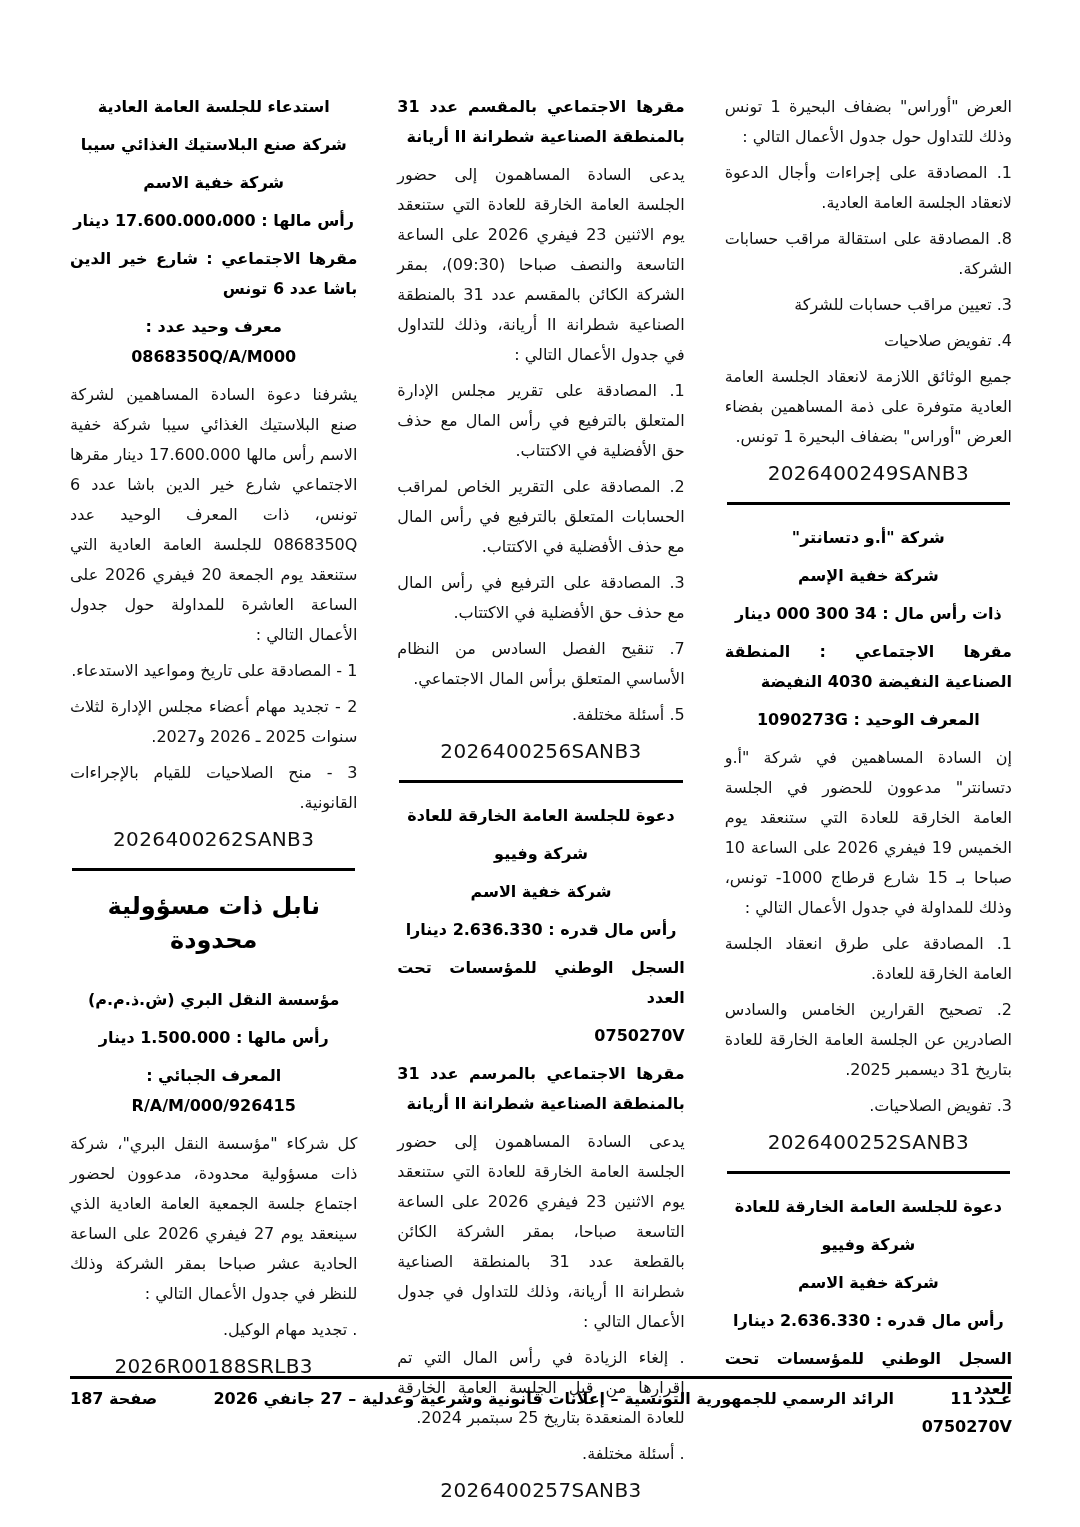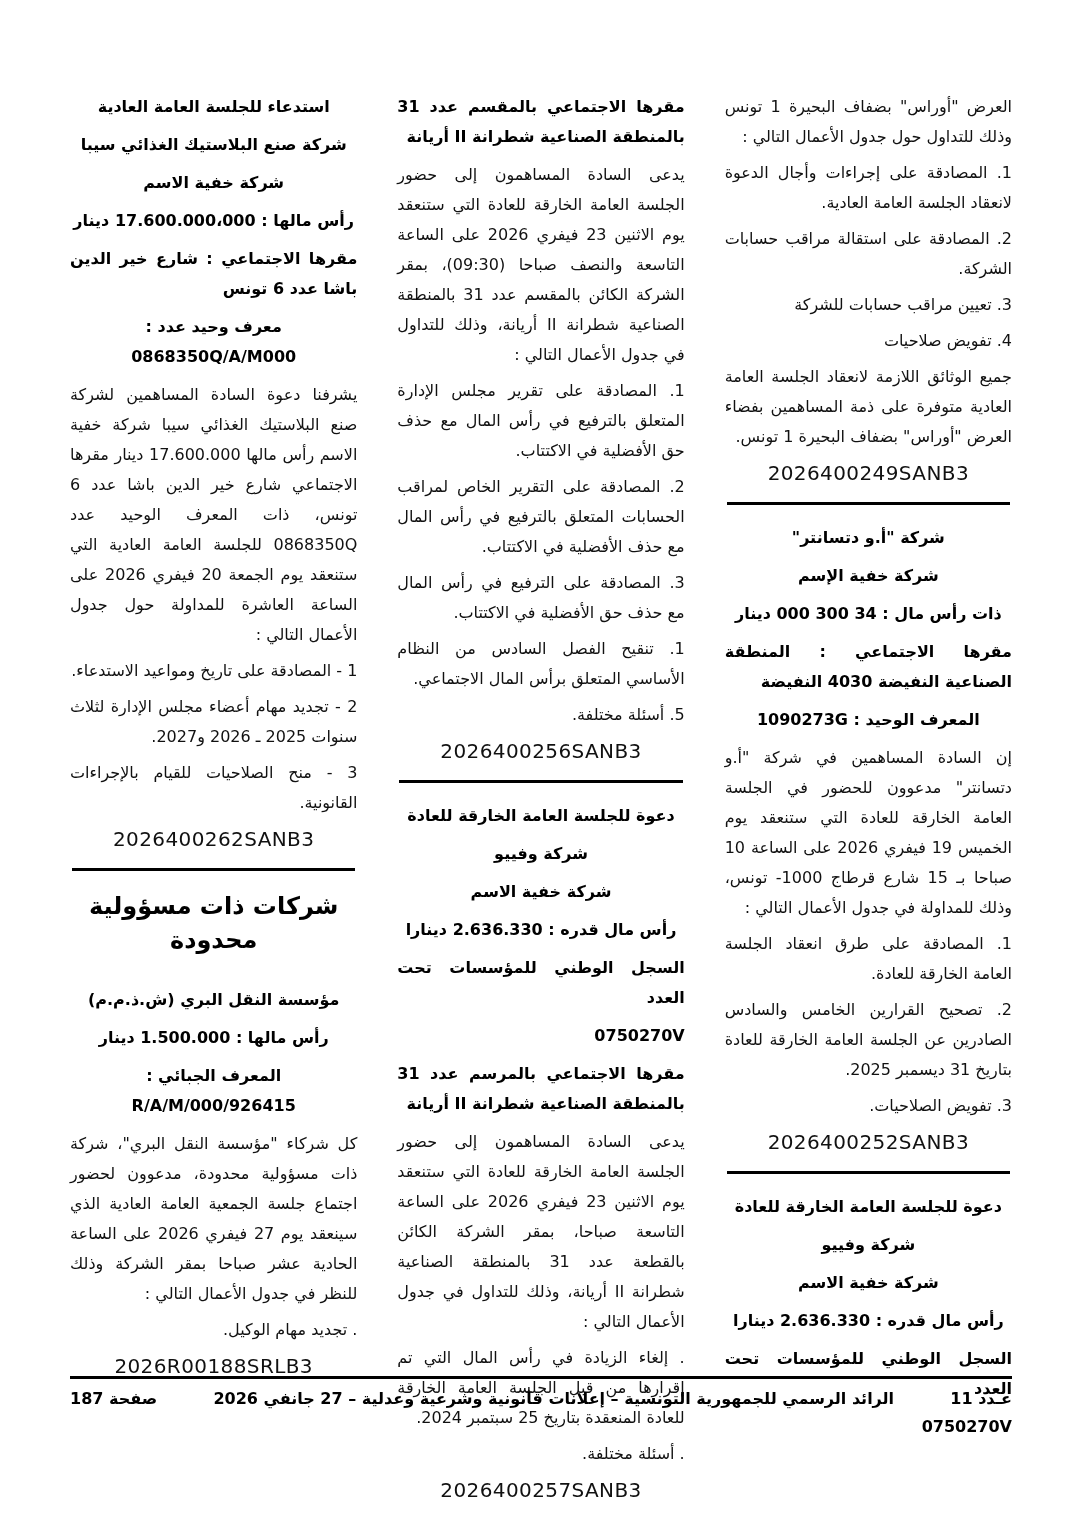--- a/index.html
+++ b/index.html
@@ -40,21 +40,21 @@
 </style>
 </head>
 <body>
 
 <div class="page">
 
   <main class="content">
     <section class="col">
         <p class="body">العرض "أوراس" بضفاف البحيرة 1 تونس وذلك للتداول حول جدول الأعمال التالي :</p>
         <p class="body">1. المصادقة على إجراءات وأجال الدعوة لانعقاد الجلسة العامة العادية.</p>
-        <p class="body">2. المصادقة على استقالة مراقب حسابات الشركة.</p>
+        <p class="body">8. المصادقة على استقالة مراقب حسابات الشركة.</p>
         <p class="body">3. تعيين مراقب حسابات للشركة</p>
         <p class="body">4. تفويض صلاحيات</p>
         <p class="body">جميع الوثائق اللازمة لانعقاد الجلسة العامة العادية متوفرة على ذمة المساهمين بفضاء العرض "أوراس" بضفاف البحيرة 1 تونس.</p>
         <p class="code">2026400249SANB3</p>
         <div class="rule"></div>
         <p class="title">شركة "أ.و دتسانتر"</p>
         <p class="title">شركة خفية الإسم</p>
         <p class="title">ذات رأس مال : 34 300 000 دينار</p>
         <p class="title-justify">مقرها الاجتماعي : المنطقة الصناعية النفيضة 4030 النفيضة</p>
         <p class="title">المعرف الوحيد : 1090273G</p>
@@ -70,21 +70,21 @@
         <p class="title">رأس مال قدره : 2.636.330 دينارا</p>
         <p class="title-stretch">السجل الوطني للمؤسسات تحت العدد</p>
         <p class="code-left">0750270V</p>
       </section>
     <section class="col">
         <p class="title-justify">مقرها الاجتماعي بالمقسم عدد 31 بالمنطقة الصناعية شطرانة II أريانة</p>
         <p class="body">يدعى السادة المساهمون إلى حضور الجلسة العامة الخارقة للعادة التي ستنعقد يوم الاثنين 23 فيفري 2026 على الساعة التاسعة والنصف صباحا (09:30)، بمقر الشركة الكائن بالمقسم عدد 31 بالمنطقة الصناعية شطرانة II أريانة، وذلك للتداول في جدول الأعمال التالي :</p>
         <p class="body">1. المصادقة على تقرير مجلس الإدارة المتعلق بالترفيع في رأس المال مع حذف حق الأفضلية في الاكتتاب.</p>
         <p class="body">2. المصادقة على التقرير الخاص لمراقب الحسابات المتعلق بالترفيع في رأس المال مع حذف الأفضلية في الاكتتاب.</p>
         <p class="body">3. المصادقة على الترفيع في رأس المال مع حذف حق الأفضلية في الاكتتاب.</p>
-        <p class="body">1. تنقيح الفصل السادس من النظام الأساسي المتعلق برأس المال الاجتماعي.</p>
+        <p class="body">7. تنقيح الفصل السادس من النظام الأساسي المتعلق برأس المال الاجتماعي.</p>
         <p class="body">5. أسئلة مختلفة.</p>
         <p class="code">2026400256SANB3</p>
         <div class="rule"></div>
         <p class="title">دعوة للجلسة العامة الخارقة للعادة</p>
         <p class="title">شركة وفييو</p>
         <p class="title">شركة خفية الاسم</p>
         <p class="title">رأس مال قدره : 2.636.330 دينارا</p>
         <p class="title-stretch">السجل الوطني للمؤسسات تحت العدد</p>
         <p class="code-left">0750270V</p>
         <p class="title-justify">مقرها الاجتماعي بالمرسم عدد 31 بالمنطقة الصناعية شطرانة II أريانة</p>
@@ -99,21 +99,21 @@
         <p class="title">شركة خفية الاسم</p>
         <p class="title">رأس مالها : 17.600.000،000 دينار</p>
         <p class="title-justify">مقرها الاجتماعي : شارع خير الدين باشا عدد 6 تونس</p>
         <p class="title">معرف وحيد عدد : 0868350Q/A/M000</p>
         <p class="body">يشرفنا دعوة السادة المساهمين لشركة صنع البلاستيك الغذائي سيبا شركة خفية الاسم رأس مالها 17.600.000 دينار مقرها الاجتماعي شارع خير الدين باشا عدد 6 تونس، ذات المعرف الوحيد عدد 0868350Q للجلسة العامة العادية التي ستنعقد يوم الجمعة 20 فيفري 2026 على الساعة العاشرة للمداولة حول جدول الأعمال التالي :</p>
         <p class="body">1 - المصادقة على تاريخ ومواعيد الاستدعاء.</p>
         <p class="body">2 - تجديد مهام أعضاء مجلس الإدارة لثلاث سنوات 2025 ـ 2026 و2027.</p>
         <p class="body">3 - منح الصلاحيات للقيام بالإجراءات القانونية.</p>
         <p class="code">2026400262SANB3</p>
         <div class="rule"></div>
-        <p class="section-header">شركات ذات مسؤولية محدودة</p>
+        <p class="section-header">نابل ذات مسؤولية محدودة</p>
         <p class="title">مؤسسة النقل البري (ش.ذ.م.م)</p>
         <p class="title">رأس مالها : 1.500.000 دينار</p>
         <p class="title">المعرف الجبائي : 926415/R/A/M/000</p>
         <p class="body">كل شركاء "مؤسسة النقل البري"، شركة ذات مسؤولية محدودة، مدعوون لحضور اجتماع جلسة الجمعية العامة العادية الذي سينعقد يوم 27 فيفري 2026 على الساعة الحادية عشر صباحا بمقر الشركة وذلك للنظر في جدول الأعمال التالي :</p>
         <p class="body">. تجديد مهام الوكيل.</p>
         <p class="code">2026R00188SRLB3</p>
       </section>
   </main>
 
   <footer class="page-footer">

